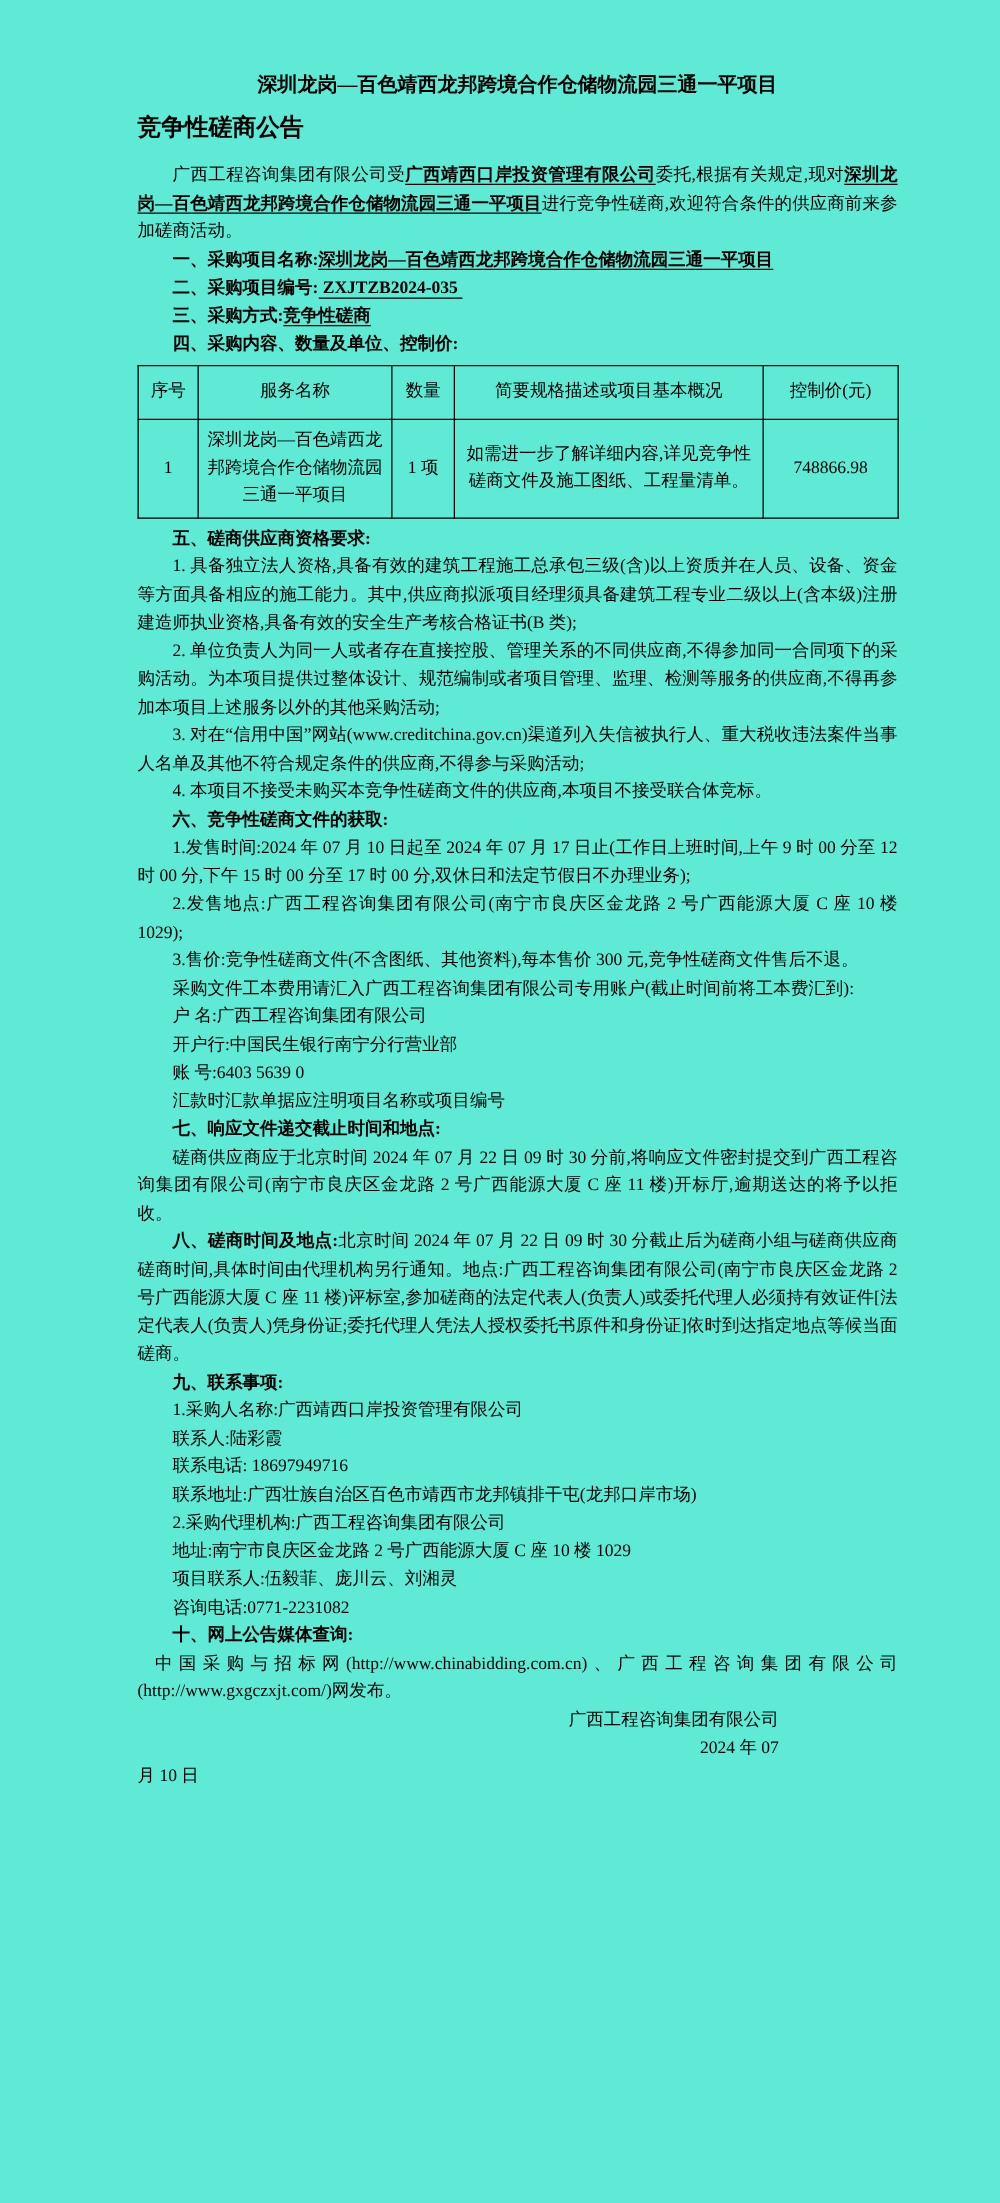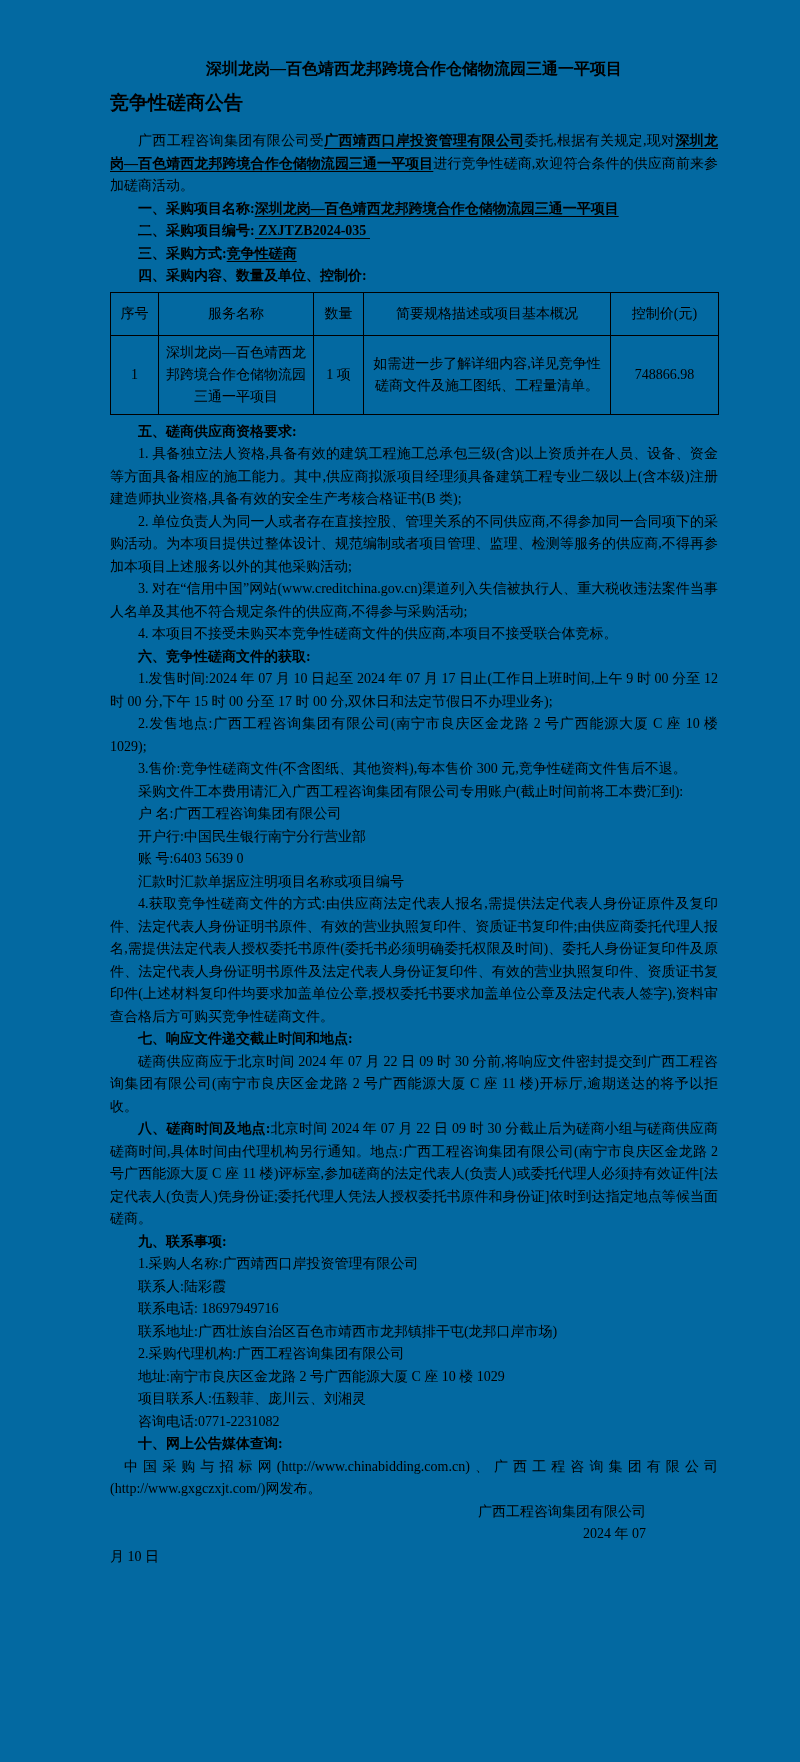--- a/index.html
+++ b/index.html
@@ -1,19 +1,19 @@
 <!DOCTYPE html>
 <html><head>
 <meta charset="utf-8">
 <style>
   html,body{margin:0;padding:0;background:#fff;}
   .doc{
     position:relative;
     width:800px;height:1762px;
-    background:#0369a1;color:#000;
+    background:#5eead4;color:#000;
     font-family:"Liberation Serif","DejaVu Serif",serif;
     font-size:14px;line-height:22.5px;
     overflow:hidden;
   }
   .content{padding:56px 82px 0 110px;}
   .t1{font-size:16px;line-height:26px;font-weight:bold;text-align:center;margin:0 6px;}
   .t2{font-size:19px;line-height:30px;font-weight:bold;text-align:left;margin:6px 0 12px 0;}
   p{margin:0;text-align:justify;}
   .ind{text-indent:2em;}
   .ind1{text-indent:1em;}
@@ -34,21 +34,21 @@
     font-size:14px;
     line-height:22px;
     text-align:center;
     vertical-align:middle;
     overflow:hidden;
     margin-top:16px;
   }
   table.purchase th{height:38px;}
   table.purchase td{height:74px;}
   td.desc{text-align:justify;}
-  .sig{ text-align:right; margin-right:72px; }
+  .sig{ text-align:right; margin-right:95px; }
 </style>
 </head>
 <body>
 
 <div class="doc">
   <div class="content">
 
     <p class="t1">深圳龙岗—百色靖西龙邦跨境合作仓储物流园三通一平项目</p>
     <p class="t2">竞争性磋商公告</p>
 
@@ -98,21 +98,20 @@
 
     <p class="heading">六、竞争性磋商文件的获取:</p>
     <p class="ind">1.发售时间:2024 年 07 月 10 日起至 2024 年 07 月 17 日止(工作日上班时间,上午 9 时 00 分至 12 时 00 分,下午 15 时 00 分至 17 时 00 分,双休日和法定节假日不办理业务);</p>
     <p class="ind">2.发售地点:广西工程咨询集团有限公司(南宁市良庆区金龙路 2 号广西能源大厦 C 座 10 楼 1029);</p>
     <p class="ind">3.售价:竞争性磋商文件(不含图纸、其他资料),每本售价 300 元,竞争性磋商文件售后不退。</p>
     <p class="ind">采购文件工本费用请汇入广西工程咨询集团有限公司专用账户(截止时间前将工本费汇到):</p>
     <p class="ind">户 名:广西工程咨询集团有限公司</p>
     <p class="ind">开户行:中国民生银行南宁分行营业部</p>
     <p class="ind">账 号:6403 5639 0</p>
     <p class="ind">汇款时汇款单据应注明项目名称或项目编号</p>
-    <p class="ind">4.获取竞争性磋商文件的方式:由供应商法定代表人报名,需提供法定代表人身份证原件及复印件、法定代表人身份证明书原件、有效的营业执照复印件、资质证书复印件;由供应商委托代理人报名,需提供法定代表人授权委托书原件(委托书必须明确委托权限及时间)、委托人身份证复印件及原件、法定代表人身份证明书原件及法定代表人身份证复印件、有效的营业执照复印件、资质证书复印件(上述材料复印件均要求加盖单位公章,授权委托书要求加盖单位公章及法定代表人签字),资料审查合格后方可购买竞争性磋商文件。</p>
 
     <p class="heading">七、响应文件递交截止时间和地点:</p>
     <p class="ind">磋商供应商应于北京时间 2024 年 07 月 22 日 09 时 30 分前,将响应文件密封提交到广西工程咨询集团有限公司(南宁市良庆区金龙路 2 号广西能源大厦 C 座 11 楼)开标厅,逾期送达的将予以拒收。</p>
 
     <p class="ind"><span class="b">八、磋商时间及地点:</span><span>北京时间 2024 年 07 月 22 日 09 时 30 分截止后为磋商小组与磋商供应商磋商时间,具体时间由代理机构另行通知。地点:广西工程咨询集团有限公司(南宁市良庆区金龙路 2 号广西能源大厦 C 座 11 楼)评标室,参加磋商的法定代表人(负责人)或委托代理人必须持有效证件[法定代表人(负责人)凭身份证;委托代理人凭法人授权委托书原件和身份证]依时到达指定地点等候当面磋商。</span></p>
 
     <p class="heading">九、联系事项:</p>
     <p class="ind">1.采购人名称:广西靖西口岸投资管理有限公司</p>
     <p class="ind">联系人:陆彩霞</p>
     <p class="ind">联系电话: 18697949716</p>

